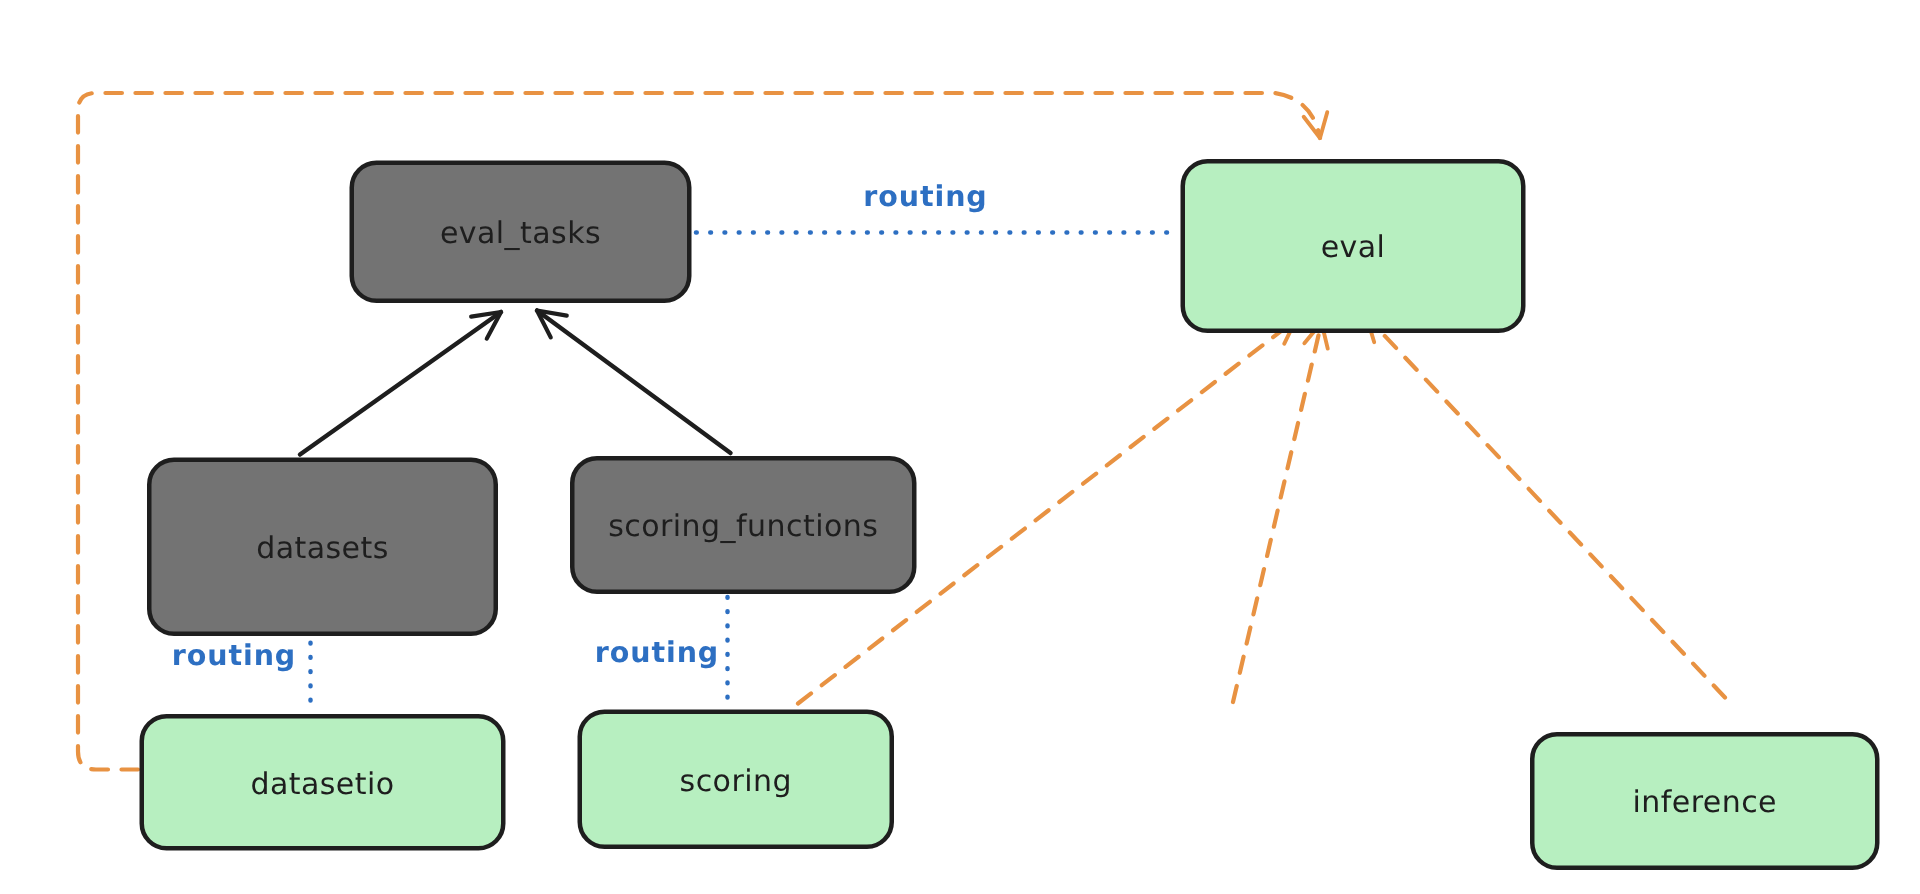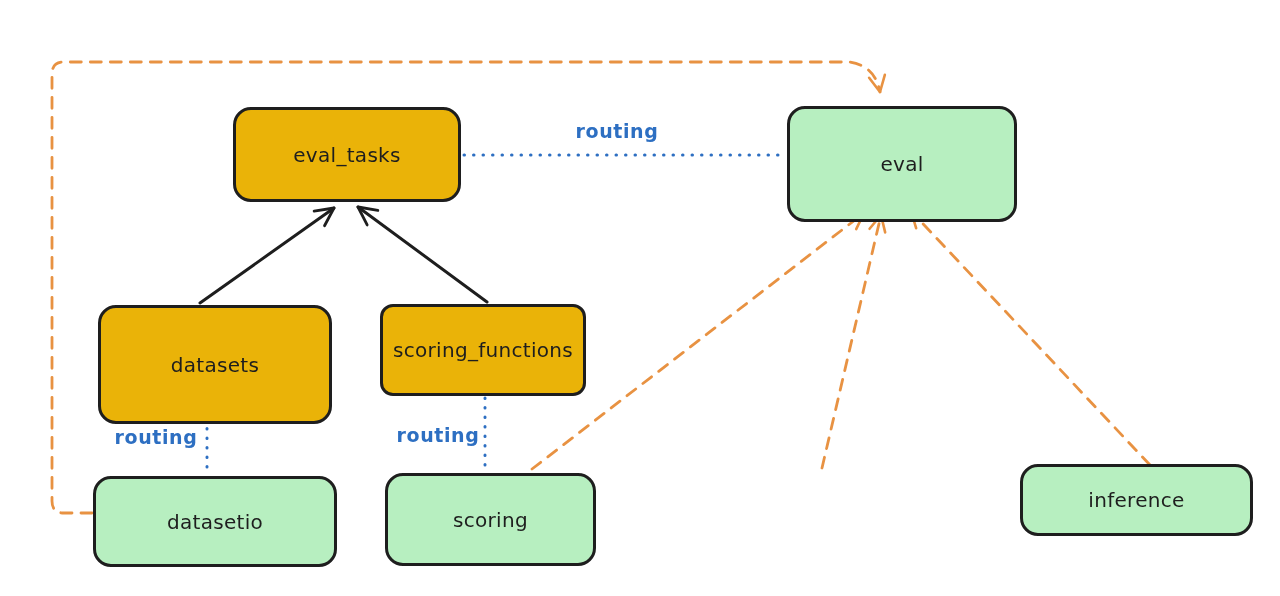--- a/index.html
+++ b/index.html
@@ -25,21 +25,21 @@
     box-sizing: border-box;
     border: 3px solid #1e1e1e;
     border-radius: 18px;
     display: flex;
     align-items: center;
     justify-content: center;
     color: #1e1e1e;
     font-size: 20px;
     letter-spacing: 0.3px;
   }
-  .node.blue  { background: #eab308; }
+  .node.blue  { background: #737373; }
   .node.green { background: #b7efc0; }
   .node-label { white-space: nowrap; }
   .edge-label {
     position: absolute;
     color: #2d6fc2;
     font-weight: bold;
     font-size: 19px;
     letter-spacing: 0.6px;
     text-align: center;
     white-space: nowrap;
@@ -78,34 +78,34 @@
   </div>
 
   <div class="node green" style="left:787px; top:106px; width:230px; height:116px;">
     <span class="node-label">eval</span>
   </div>
 
   <div class="node blue" style="left:98px; top:305px; width:234px; height:119px;">
     <span class="node-label">datasets</span>
   </div>
 
-  <div class="node blue" style="left:380px; top:304px; width:206px; height:92px;border-radius:13px;">
+  <div class="node blue" style="left:380px; top:304px; width:231px; height:92px;">
     <span class="node-label">scoring_functions</span>
   </div>
 
   <div class="node green" style="left:93px; top:476px; width:244px; height:91px;">
     <span class="node-label">datasetio</span>
   </div>
 
   <div class="node green" style="left:385px; top:473px; width:211px; height:93px;">
     <span class="node-label">scoring</span>
   </div>
 
 
-  <div class="node green" style="left:1020px; top:464px; width:233px; height:72px;">
+  <div class="node green" style="left:1020px; top:488px; width:233px; height:92px;">
     <span class="node-label">inference</span>
   </div>
 
   <div class="edge-label" style="left:552px; top:120px; width:130px;">routing</div>
   <div class="edge-label" style="left:106px; top:426px; width:100px;">routing</div>
   <div class="edge-label" style="left:388px; top:424px; width:100px;">routing</div>
 
 </div>
 
 </body></html>

